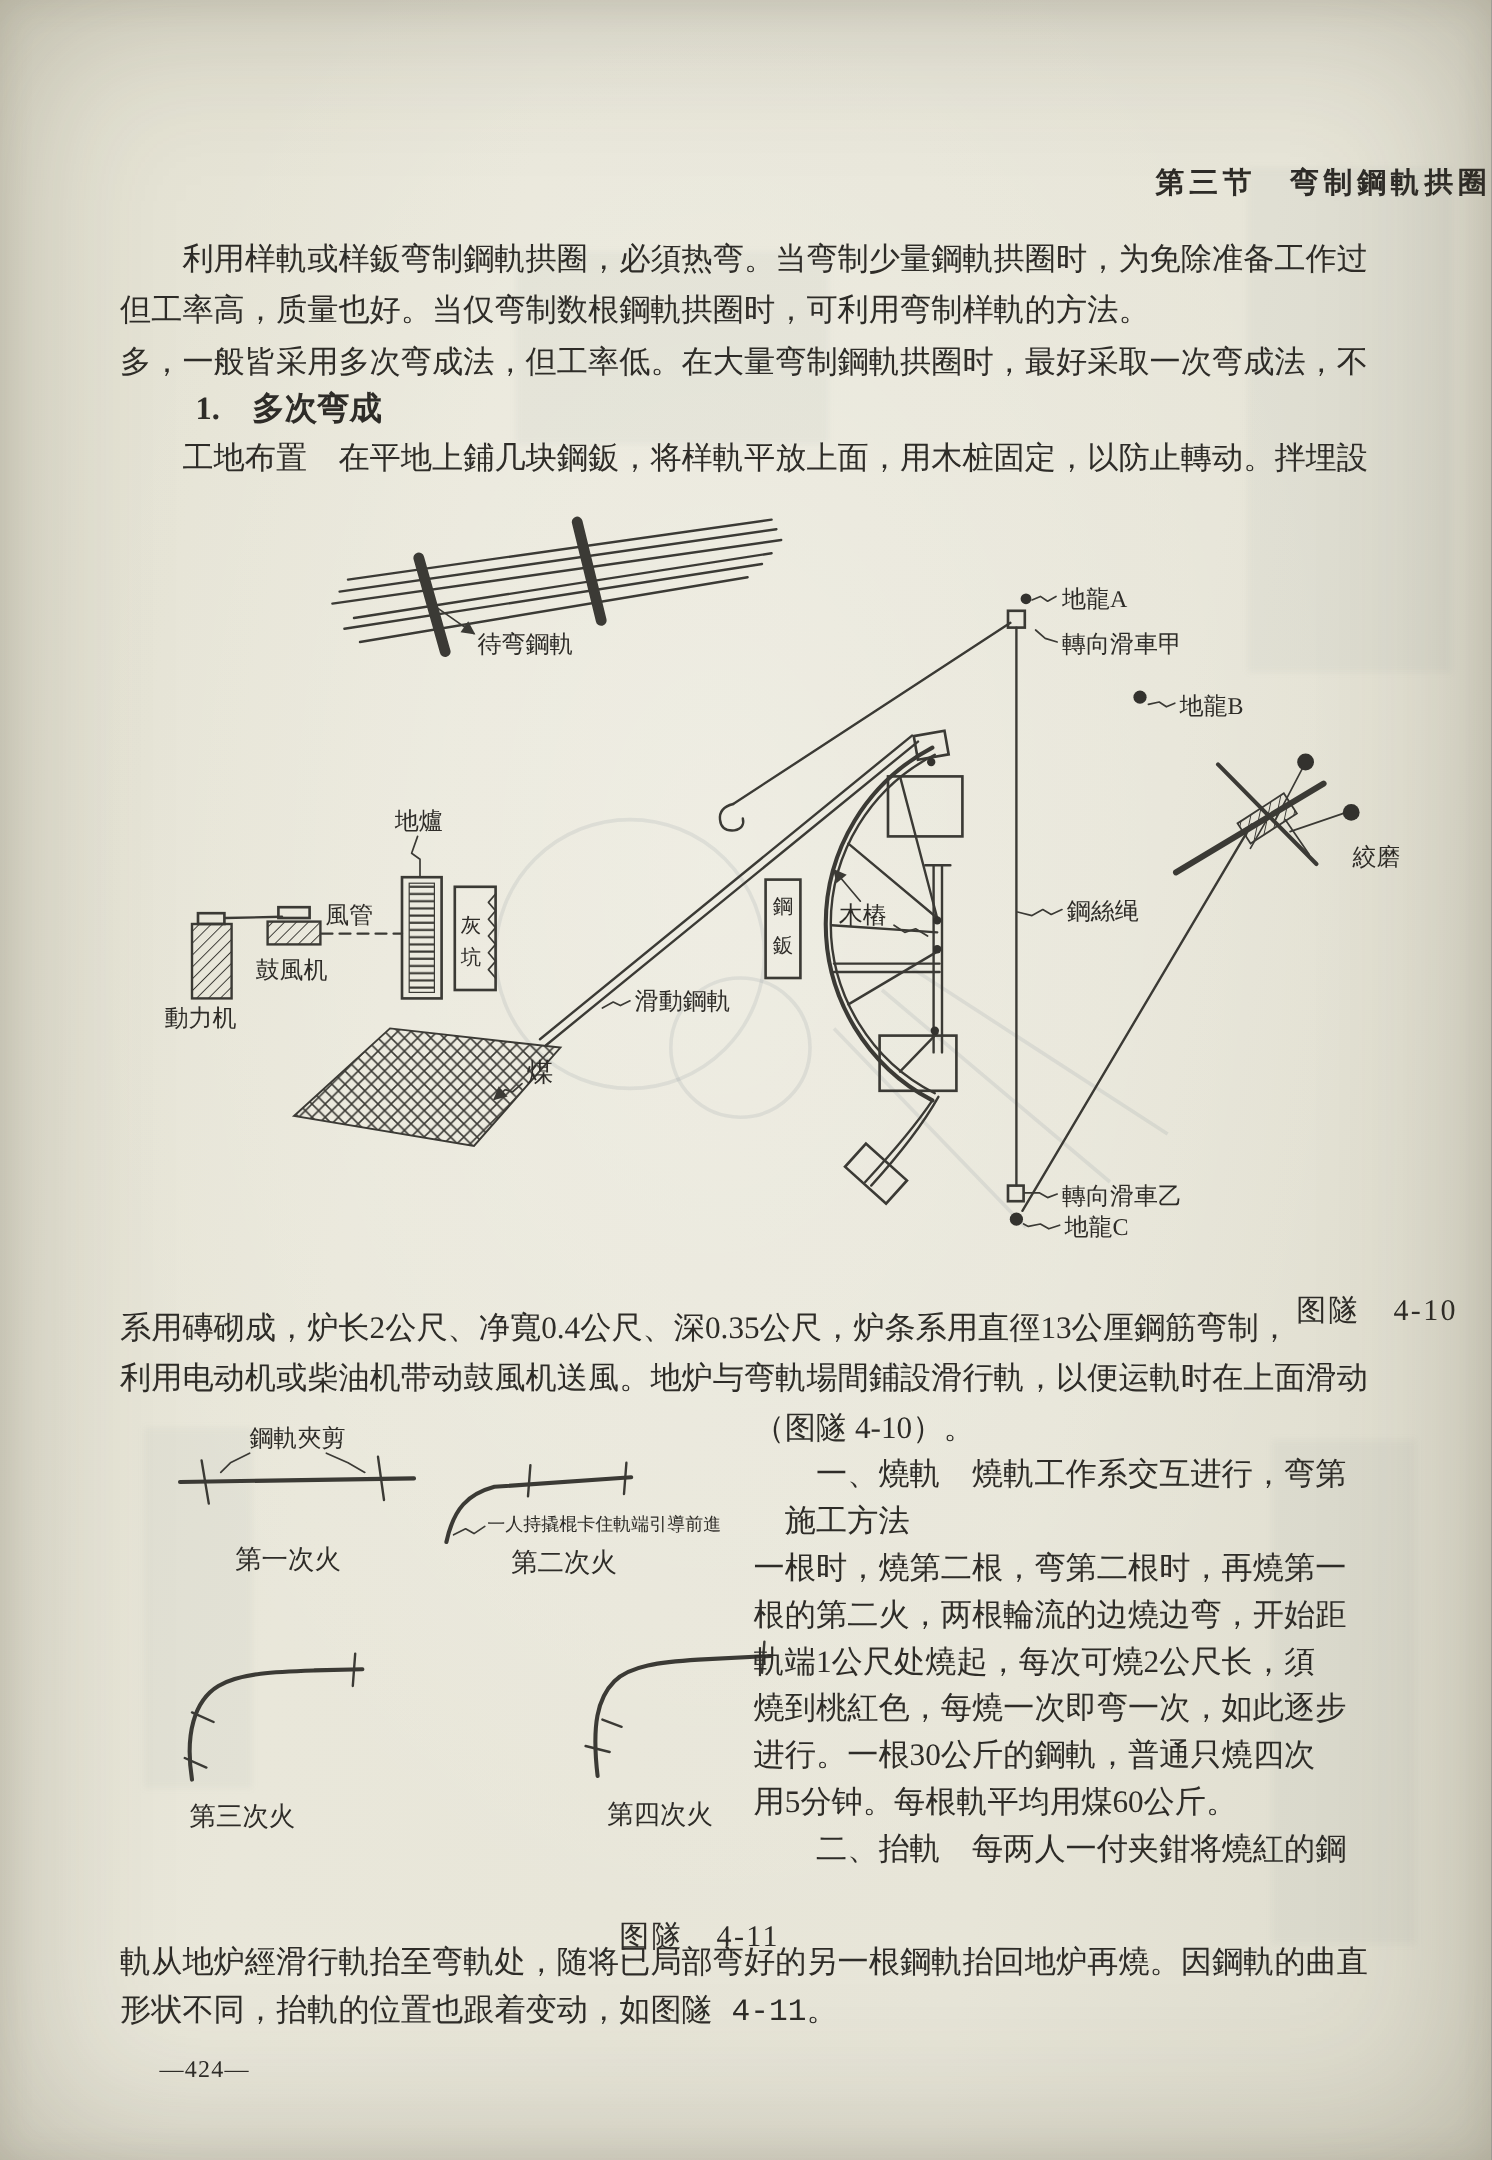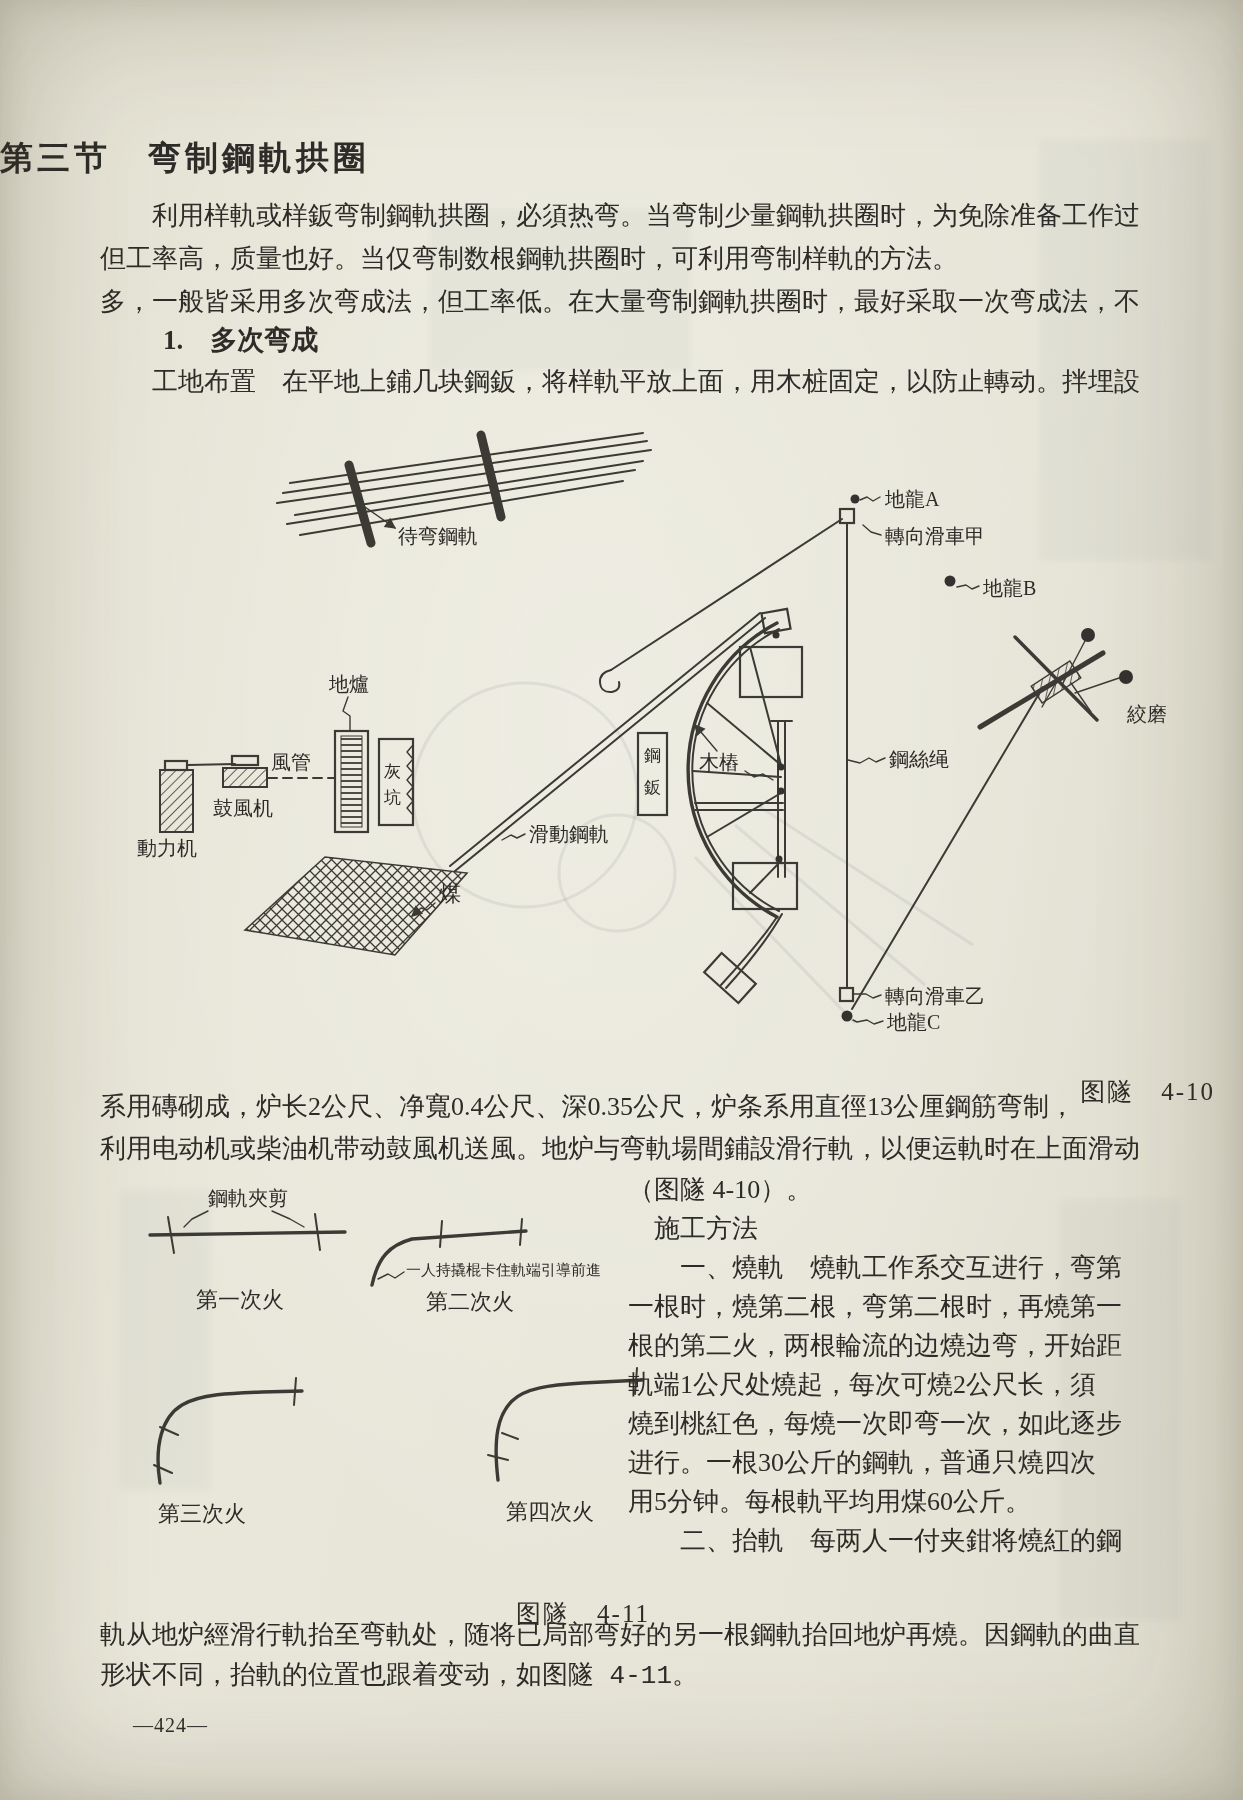--- a/index.html
+++ b/index.html
@@ -10,22 +10,22 @@
       linear-gradient(100deg, #e3e1d2 0%, #e9e7da 30%, #e7e5d8 70%, #dddbcc 100%);
     font-family:"Liberation Serif","DejaVu Serif",serif;
     color:#2e2c28;
   }
   .page::after{
     content:"";position:absolute;inset:0;pointer-events:none;
     box-shadow:inset 0 0 140px rgba(70,62,40,.28), inset 0 0 30px rgba(70,62,40,.12);
   }
   .ghost{position:absolute;background:rgba(105,122,132,.055);filter:blur(3px);pointer-events:none;}
   .title{
-    position:absolute;left:0;top:136px;width:1243px;text-align:left;
-    font-size:33px;font-weight:700;letter-spacing:4px;white-space:pre;
+    position:absolute;left:0;top:136px;width:1243px;text-align:right;
+    font-size:24px;font-weight:700;letter-spacing:4px;white-space:pre;
   }
   .para{position:absolute;}
   .para .bl{display:block;white-space:pre;font-size:26px;}
   #p-intro{left:100px;top:194px;} #p-intro .bl{height:43px;line-height:43px;}
   #h1{left:163px;top:322px;font-size:27px;font-weight:700;white-space:pre;position:absolute;}
   #p-site{left:100px;top:360px;} #p-site .bl{height:43px;line-height:43px;}
   #p-furnace{left:100px;top:1086px;} #p-furnace .bl{height:42px;line-height:42px;}
   #p-rightcol{left:628px;top:1170px;width:520px;} #p-rightcol .bl{height:39px;line-height:39px;}
   #p-bottom{left:100px;top:1616px;font-family:Liberation Mono, monospace;} #p-bottom .bl{height:40px;line-height:40px;}
   .caption{position:absolute;font-size:25px;letter-spacing:2px;white-space:pre;text-align:right;margin-top:31px;}
@@ -255,22 +255,22 @@
       <path class="ln th" d="M388,315 C383,272 388,250 402,236 C415,223 440,220 472,218 L532,215"></path>
       <path class="ln" d="M378,290 L398,295 M392,268 L408,274 M527,203 L525,229"></path>
       <text class="lab-l" x="396" y="354">第四次火</text>
     </g>
   </svg>
 
   <div class="caption" id="cap411">图隧　4-11</div>
 
   <div class="para" id="p-rightcol">
     <span class="bl">（图隧 4-10）。</span>
+    <span class="bl">　　一、燒軌　燒軌工作系交互进行，弯第</span>
     <span class="bl">　施工方法</span>
-    <span class="bl">　　一、燒軌　燒軌工作系交互进行，弯第</span>
     <span class="bl">一根时，燒第二根，弯第二根时，再燒第一</span>
     <span class="bl">根的第二火，两根輪流的边燒边弯，开始距</span>
     <span class="bl">軌端1公尺处燒起，每次可燒2公尺长，須</span>
     <span class="bl">燒到桃紅色，每燒一次即弯一次，如此逐步</span>
     <span class="bl">进行。一根30公斤的鋼軌，普通只燒四次</span>
     <span class="bl">用5分钟。每根軌平均用煤60公斤。</span>
     <span class="bl">　　二、抬軌　每两人一付夹鉗将燒紅的鋼</span>
   </div>
 
   <div class="para" id="p-bottom">

